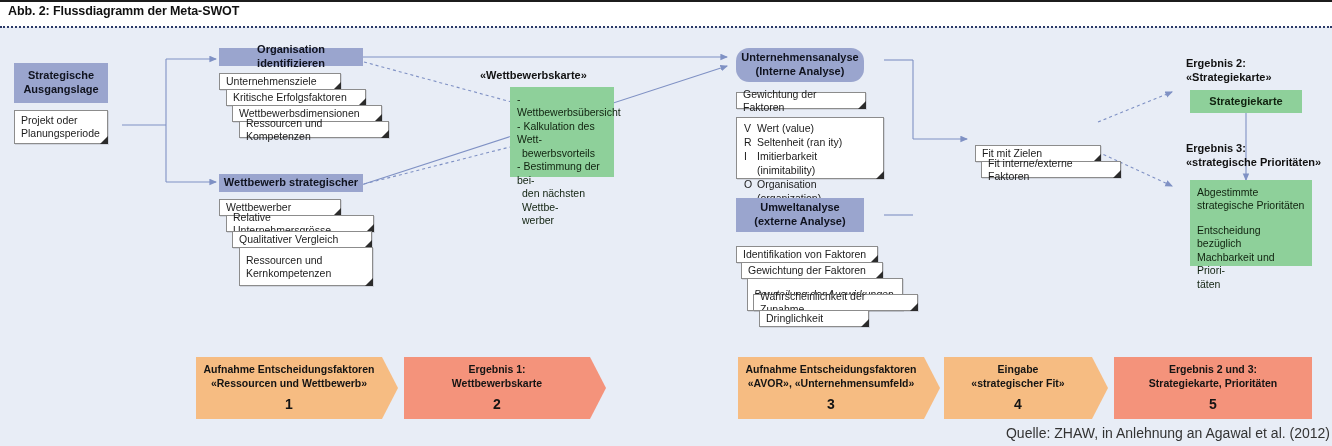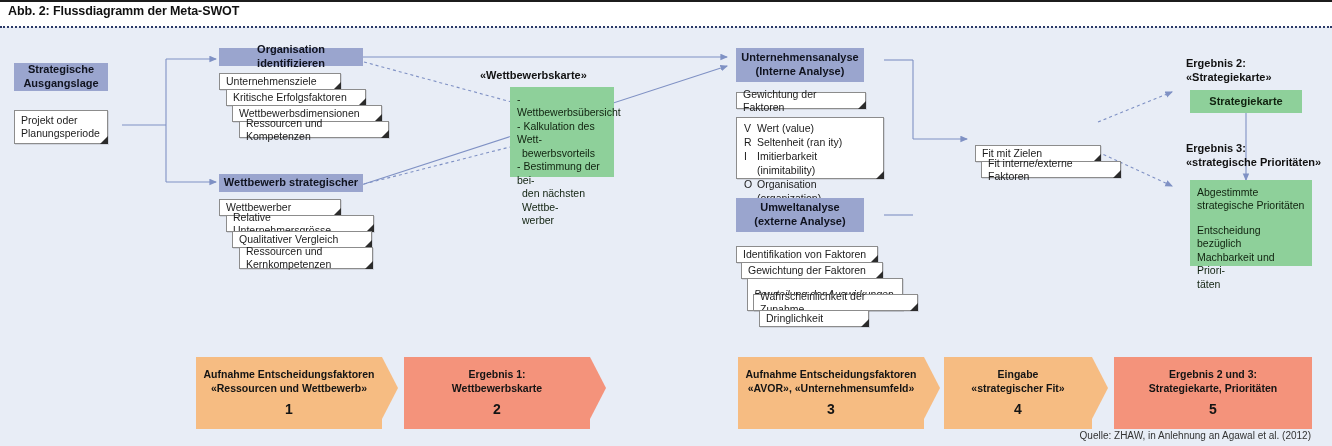--- a/index.html
+++ b/index.html
@@ -57,36 +57,36 @@
     font-size:11px;font-weight:bold;color:#111;line-height:1.3;
   }
   .vrio{
     display:block;padding:4px 7px 5px 7px;
   }
   .vrio .row{display:flex;line-height:1.33;}
   .vrio .k{width:13px;flex:0 0 13px;}
 
   
   .chev{
-    height:72px;display:flex;flex-direction:column;
+    height:62px;display:flex;flex-direction:column;
     align-items:center;justify-content:center;
     text-align:center;font-size:10.5px;font-weight:bold;color:#141414;
     line-height:1.35;padding:13px 6px;
   }
   .chev .num{font-size:14px;font-weight:bold;margin-top:5px;}
   .chev.orange{background:#f6bc82;}
   .chev.salmon{background:#f4937b;}
   .chevtip{
     width:16px;height:62px;
   }
   .chevtip.orange{background:#f6bc82;clip-path:polygon(0 0,100% 50%,0 100%);}
   .chevtip.salmon{background:#f4937b;clip-path:polygon(0 0,100% 50%,0 100%);}
 
   #source-note{
-    font-size:10px;color:#333;right:21px;bottom:5px;text-align:center;
+    font-size:14px;color:#333;right:2px;bottom:5px;text-align:center;
     white-space:nowrap;
   }
   svg.conn{position:absolute;left:0;top:0;width:1332px;height:446px;
            pointer-events:none;}
 </style>
 </head>
 <body>
 
 <div class="stage">
 
@@ -124,21 +124,21 @@
       <path d="M884,215 L913,215"></path>
       <path d="M913,139 L967,139" marker-end="url(#ah)"></path>
 
       <path d="M1098,122 L1172,92" stroke-dasharray="3,3" marker-end="url(#ahd)"></path>
       <path d="M1098,152 L1172,186" stroke-dasharray="3,3" marker-end="url(#ahd)"></path>
 
       <path d="M1246,113 L1246,180" marker-end="url(#ah)"></path>
     </g>
   </svg>
 
-  <div class="abs hdr" style="left:14px;top:63px;width:94px;height:28px;">
+  <div class="abs hdr" style="left:14px;top:63px;width:94px;height:40px;">
     <div>
       <span>Strategische</span><br>
       <span>Ausgangslage</span>
     </div>
   </div>
   <div class="abs card" style="left:14px;top:110px;width:94px;height:34px;">
     <div>
       <span>Projekt oder</span><br>
       <span>Planungsperiode</span>
     </div>
@@ -147,38 +147,38 @@
   <div class="abs hdr" style="left:219px;top:48px;width:144px;height:18px;">Organisation identifizieren</div>
   <div class="abs card" style="left:219px;top:73px;width:122px;height:17px;">Unternehmensziele</div>
   <div class="abs card" style="left:226px;top:89px;width:140px;height:17px;">Kritische Erfolgsfaktoren</div>
   <div class="abs card" style="left:232px;top:105px;width:150px;height:17px;">Wettbewerbsdimensionen</div>
   <div class="abs card" style="left:239px;top:121px;width:150px;height:17px;">Ressourcen und Kompetenzen</div>
 
   <div class="abs hdr" style="left:219px;top:174px;width:144px;height:18px;">Wettbewerb strategischer</div>
   <div class="abs card" style="left:219px;top:199px;width:122px;height:17px;">Wettbewerber</div>
   <div class="abs card" style="left:226px;top:215px;width:148px;height:17px;">Relative Unternehmersgrösse</div>
   <div class="abs card" style="left:232px;top:231px;width:140px;height:17px;">Qualitativer Vergleich</div>
-  <div class="abs card" style="left:239px;top:247px;width:134px;height:22px;">
+  <div class="abs card" style="left:239px;top:247px;width:134px;height:39px;">
     <div>
       <span>Ressourcen und</span><br>
       <span>Kernkompetenzen</span>
     </div>
   </div>
 
   <div class="abs smalltitle" style="left:480px;top:68px;width:180px;text-align:left;">«Wettbewerbskarte»</div>
   <div class="abs green" style="left:490px;top:87px;width:104px;height:90px;margin-left:20px;">
     <div>- Wettbewerbsübersicht</div>
     <div>- Kalkulation des Wett-</div>
     <div style="padding-left:5px;">bewerbsvorteils</div>
     <div>- Bestimmung der bei-</div>
     <div style="padding-left:5px;">den nächsten Wettbe-</div>
     <div style="padding-left:5px;">werber</div>
   </div>
 
-  <div class="abs hdr" style="left:736px;top:48px;width:128px;height:34px;">
+  <div class="abs hdr" style="left:736px;top:48px;width:128px;height:34px;border-radius:13px;">
     <div>
       <span>Unternehmensanalyse</span><br>
       <span>(Interne Analyse)</span>
     </div>
   </div>
   <div class="abs card" style="left:736px;top:92px;width:130px;height:17px;">Gewichtung der Faktoren</div>
   <div class="abs card vrio" style="left:736px;top:117px;width:148px;height:62px;">
     <div class="row">
       <span class="k">V</span>
       <span>Wert (value)</span>

